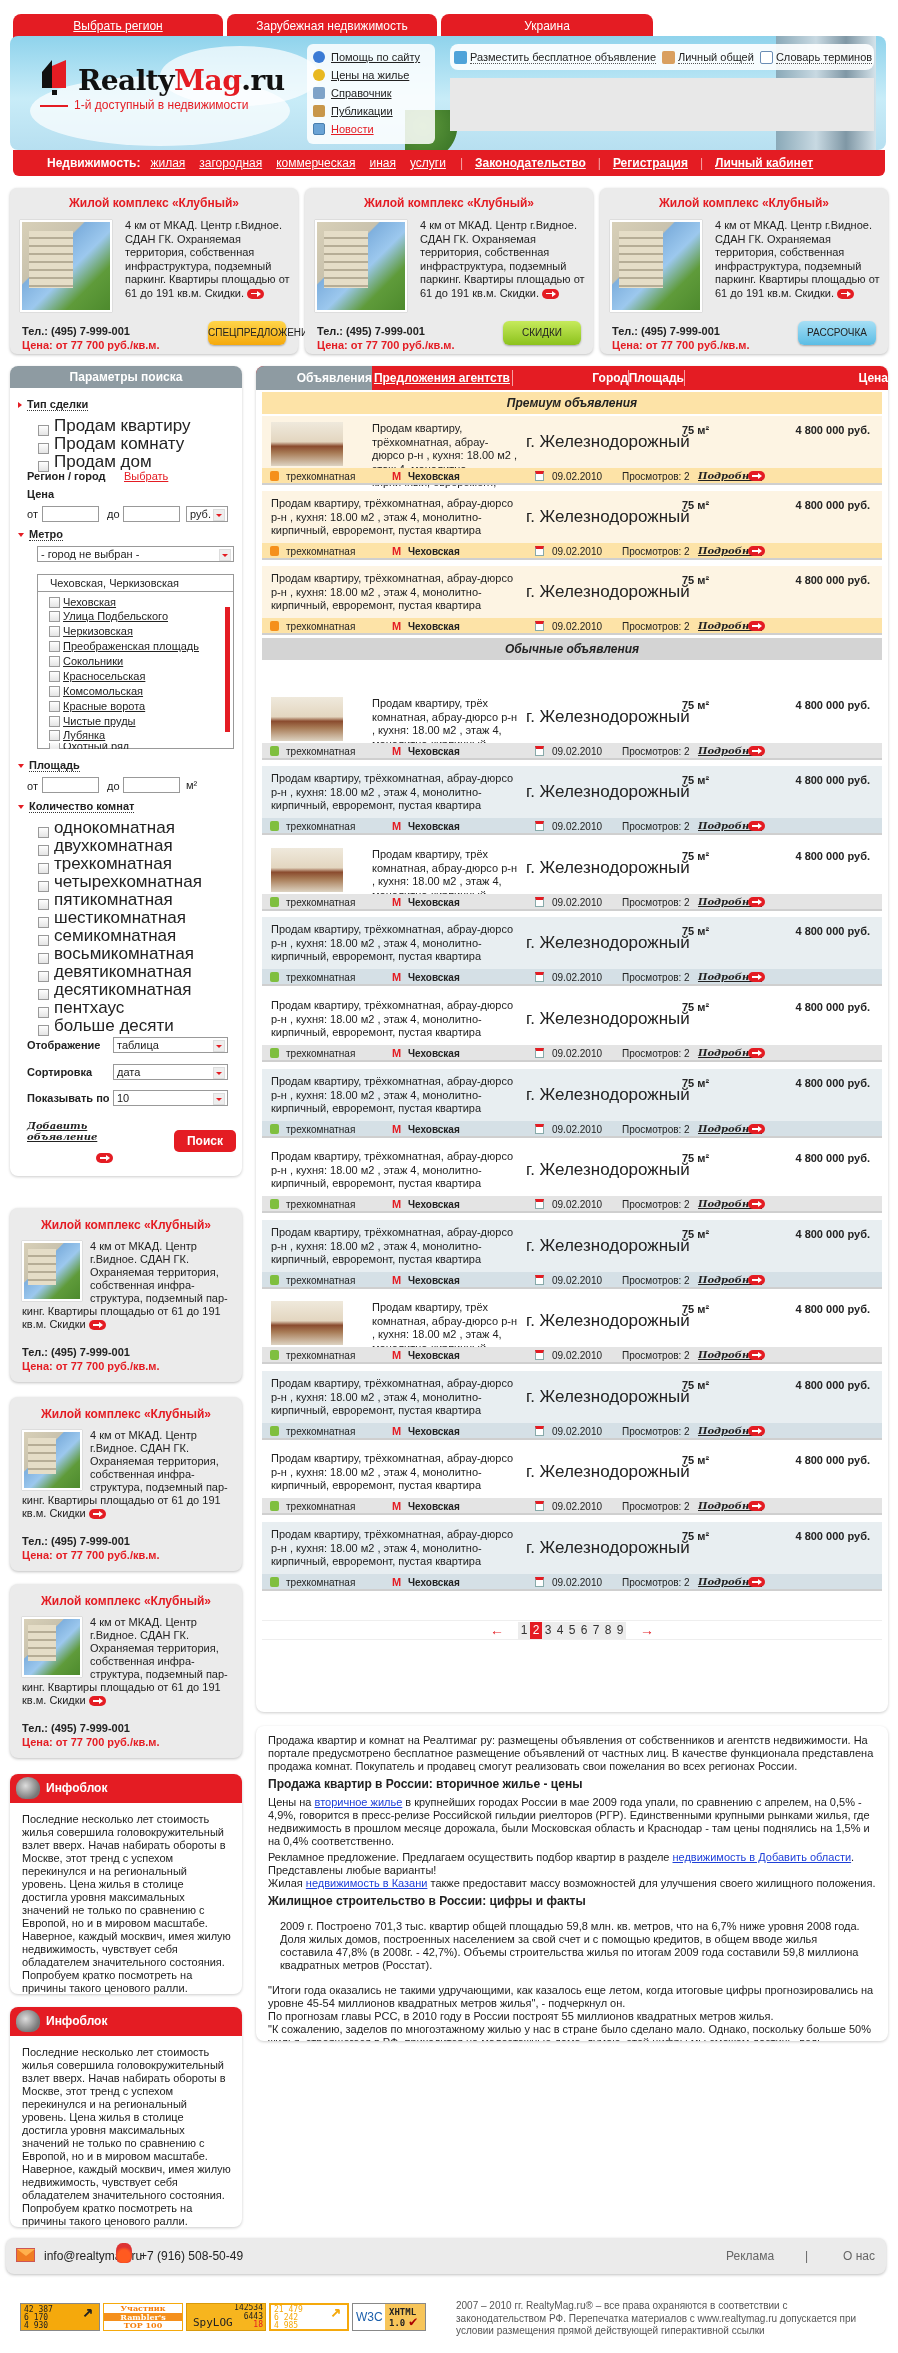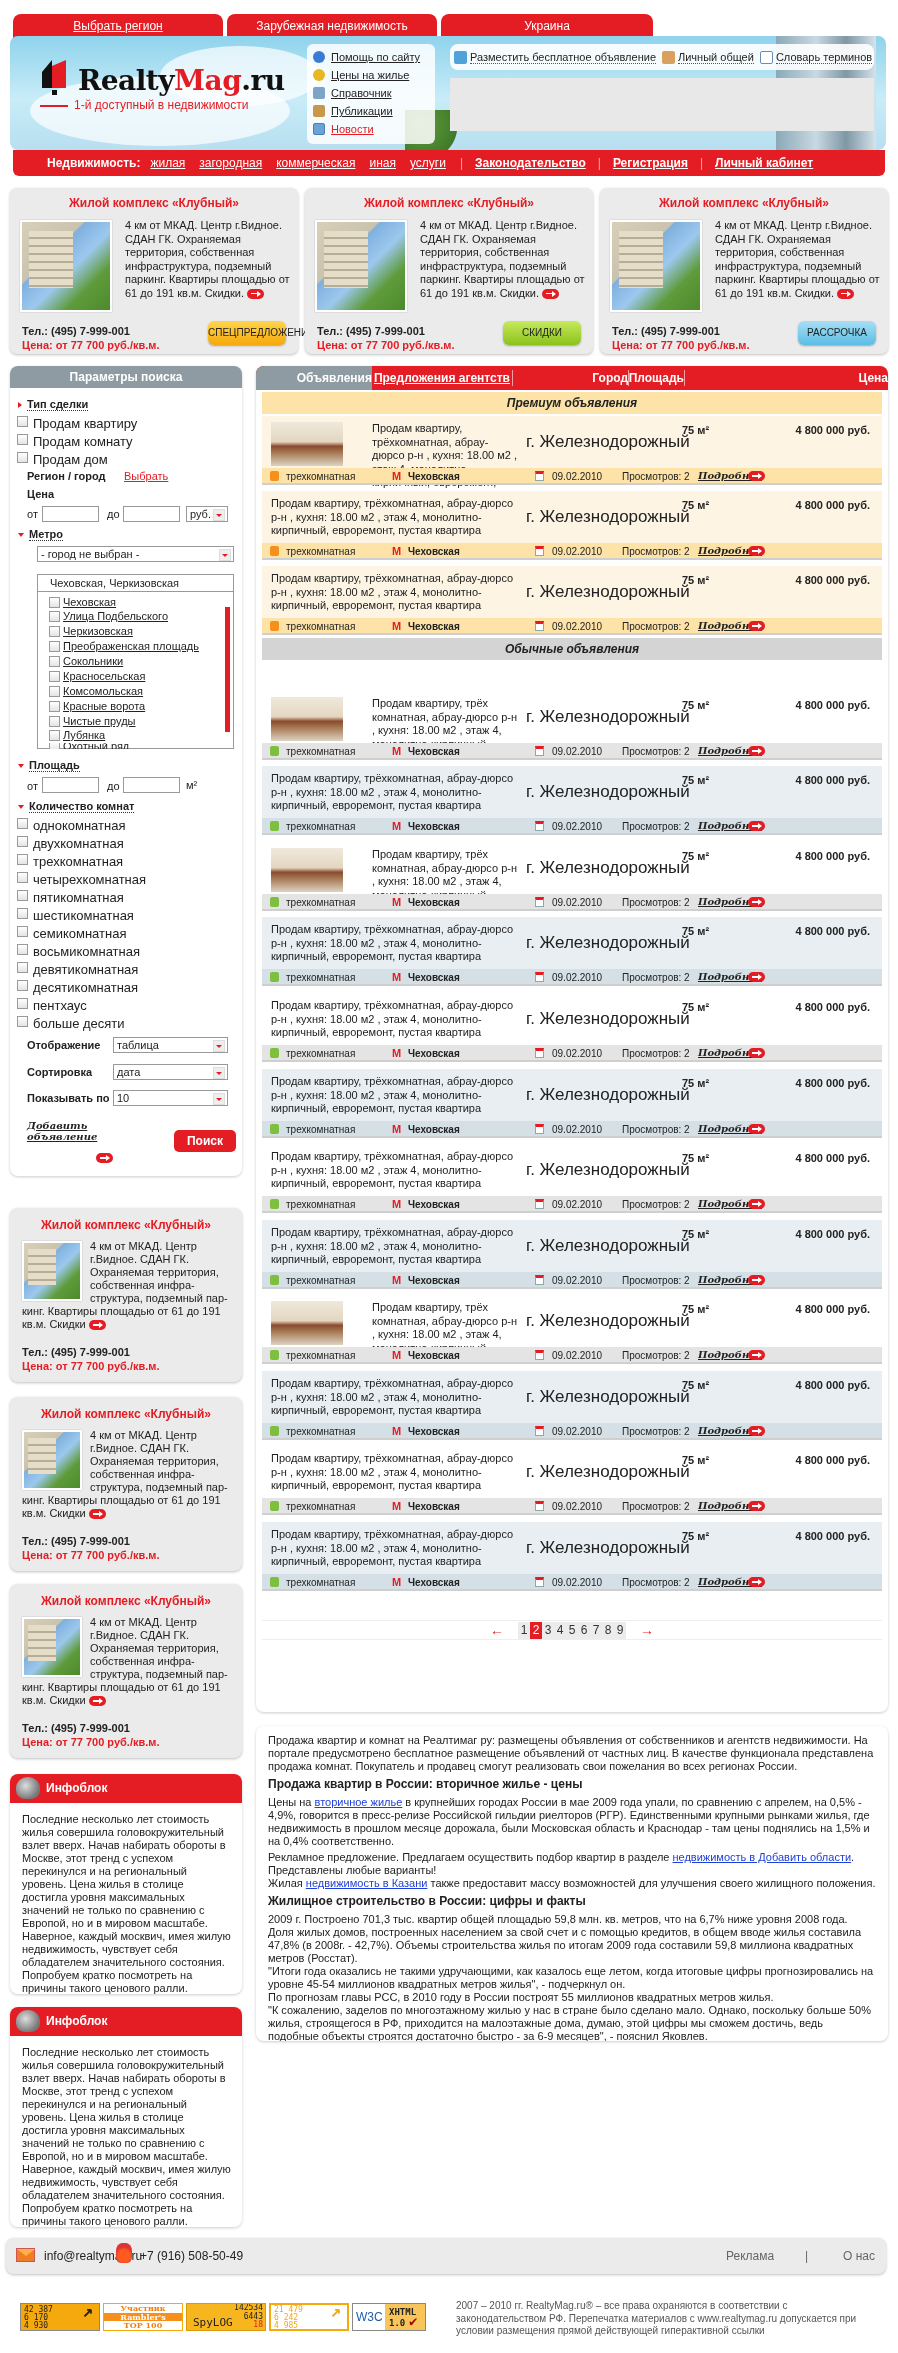--- a/index.html
+++ b/index.html
@@ -49,21 +49,21 @@
 .arr:after{content:"";position:absolute;left:4px;top:4px;width:8px;height:1.5px;background:#fff}
 .arr:before{content:"";position:absolute;left:10px;top:2px;border-left:4px solid #fff;border-top:3px solid transparent;border-bottom:3px solid transparent}
 .pbtn{position:absolute;right:12px;top:133px;width:78px;height:24px;border-radius:6px;font-size:10px;text-align:center;line-height:24px;color:#222;box-shadow:0 1px 2px rgba(0,0,0,.3)}
 
 .spanel{position:absolute;left:10px;top:366px;width:232px;height:810px;background:#fff;border-radius:8px;box-shadow:0 1px 3px rgba(0,0,0,.2)}
 .spanel .hdr{height:22px;background:#8e9ba2;border-radius:8px 8px 0 0;color:#fff;font-weight:bold;font-size:12px;text-align:center;line-height:22px}
 .sec{position:absolute;left:8px;font-weight:bold;font-size:11px}
 .sec .tri{display:inline-block;width:0;height:0;border-left:3px solid transparent;border-right:3px solid transparent;border-top:4px solid #e41c23;margin-right:5px;vertical-align:middle}
 .sec .tri.r{border-top:3px solid transparent;border-bottom:3px solid transparent;border-left:4px solid #e41c23;border-right:0}
 .sec .t{border-bottom:1px dotted #333}
-.cb{position:absolute;left:7px;display:flex;align-items:flex-start;font-size:13px}
+.cb{position:absolute;left:28px;display:flex;align-items:flex-end;font-size:17px}
 .cb i{width:11px;height:11px;border:1px solid #999;background:linear-gradient(#fff,#e4e4e4);margin-right:5px;display:inline-block}
 .lbl{position:absolute;font-weight:bold;font-size:11px}
 .inp{position:absolute;height:16px;border:1px solid #999;background:#fff}
 .sel{position:absolute;height:16px;border:1px solid #999;background:#fff;font-size:11px;line-height:14px;padding-left:3px}
 .sel:after{content:"";position:absolute;right:2px;top:2px;width:10px;height:10px;background:#eee;border:1px solid #ddd}
 .sel:before{content:"";position:absolute;right:5px;top:7px;z-index:1;border-left:3px solid transparent;border-right:3px solid transparent;border-top:3px solid #e41c23}
 .metrolist{position:absolute;left:27px;top:208px;width:197px;height:175px;border:1px solid #999;background:#fff}
 .metrolist .mhdr{height:17px;border-bottom:1px solid #999;padding-left:12px;line-height:16px;font-size:11px}
 .mitem{position:absolute;left:11px;display:flex;align-items:center;font-size:11px}
 .mitem i{width:11px;height:11px;border:1px solid #999;background:linear-gradient(#fff,#e4e4e4);margin-right:3px;display:inline-block}
@@ -734,21 +734,21 @@
 </div>
 
 <div class="art">
   <div class="body">
     <p>Продажа квартир и комнат на Реалтимаг ру: размещены объявления от собственников и агентств недвижимости. На портале предусмотрено бесплатное размещение объявлений от частных лиц. В качестве функционала представлена продажа комнат. Покупатель и продавец смогут реализовать свои пожелания во всех регионах России.</p>
     <h3>Продажа квартир в России: вторичное жилье - цены</h3>
     <p><span>Цены на </span><a>вторичное жилье</a><span> в крупнейших городах России в мае 2009 года упали, по сравнению с апрелем, на 0,5% - 4,9%, говорится в пресс-релизе Российской гильдии риелторов (РГР). Единственными крупными рынками жилья, где недвижимость в прошлом месяце дорожала, были Московская область и Краснодар - там цены поднялись на 1,5% и на 0,4% соответственно.</span></p>
     <p style="margin:0"><span>Рекламное предложение. Предлагаем осуществить подбор квартир в разделе </span><a>недвижимость в Добавить области</a><span>. Представлены любые варианты!</span></p>
     <p><span>Жилая </span><a>недвижимость в Казани</a><span> также предоставит массу возможностей для улучшения своего жилищного положения.</span></p>
     <h3>Жилищное строительство в России: цифры и факты</h3>
-    <p style="margin:0">2009 г. Построено 701,3 тыс. квартир общей площадью 59,8 млн. кв. метров, что на 6,7% ниже уровня 2008 года. Доля жилых домов, построенных населением за свой счет и с помощью кредитов, в общем вводе жилья составила 47,8% (в 2008г. - 42,7%).  Объемы строительства жилья по итогам 2009 года составили 59,8 миллиона квадратных метров (Росстат).</p>
+    <p style="margin:12px">2009 г. Построено 701,3 тыс. квартир общей площадью 59,8 млн. кв. метров, что на 6,7% ниже уровня 2008 года. Доля жилых домов, построенных населением за свой счет и с помощью кредитов, в общем вводе жилья составила 47,8% (в 2008г. - 42,7%).  Объемы строительства жилья по итогам 2009 года составили 59,8 миллиона квадратных метров (Росстат).</p>
     <p style="margin:0">"Итоги года оказались не такими удручающими, как казалось еще летом, когда итоговые цифры прогнозировались на уровне 45-54 миллионов квадратных метров жилья", - подчеркнул он.</p>
     <p style="margin:0">По прогнозам главы РСС, в 2010 году в России построят 55 миллионов квадратных метров жилья.</p>
     <p style="margin:0">"К сожалению, заделов по многоэтажному жилью у нас в стране было сделано мало. Однако, поскольку больше 50% жилья, строящегося в РФ, приходится на малоэтажные дома, думаю, этой цифры мы сможем достичь, ведь подобные объекты строятся достаточно быстро - за 6-9 месяцев", - пояснил Яковлев.</p>
 
   </div>
 </div>
 
 <div class="foot">
   <span class="mail"></span>
   <a class="abs" style="left:38px;top:11px">info@realtymag.ru</a>

